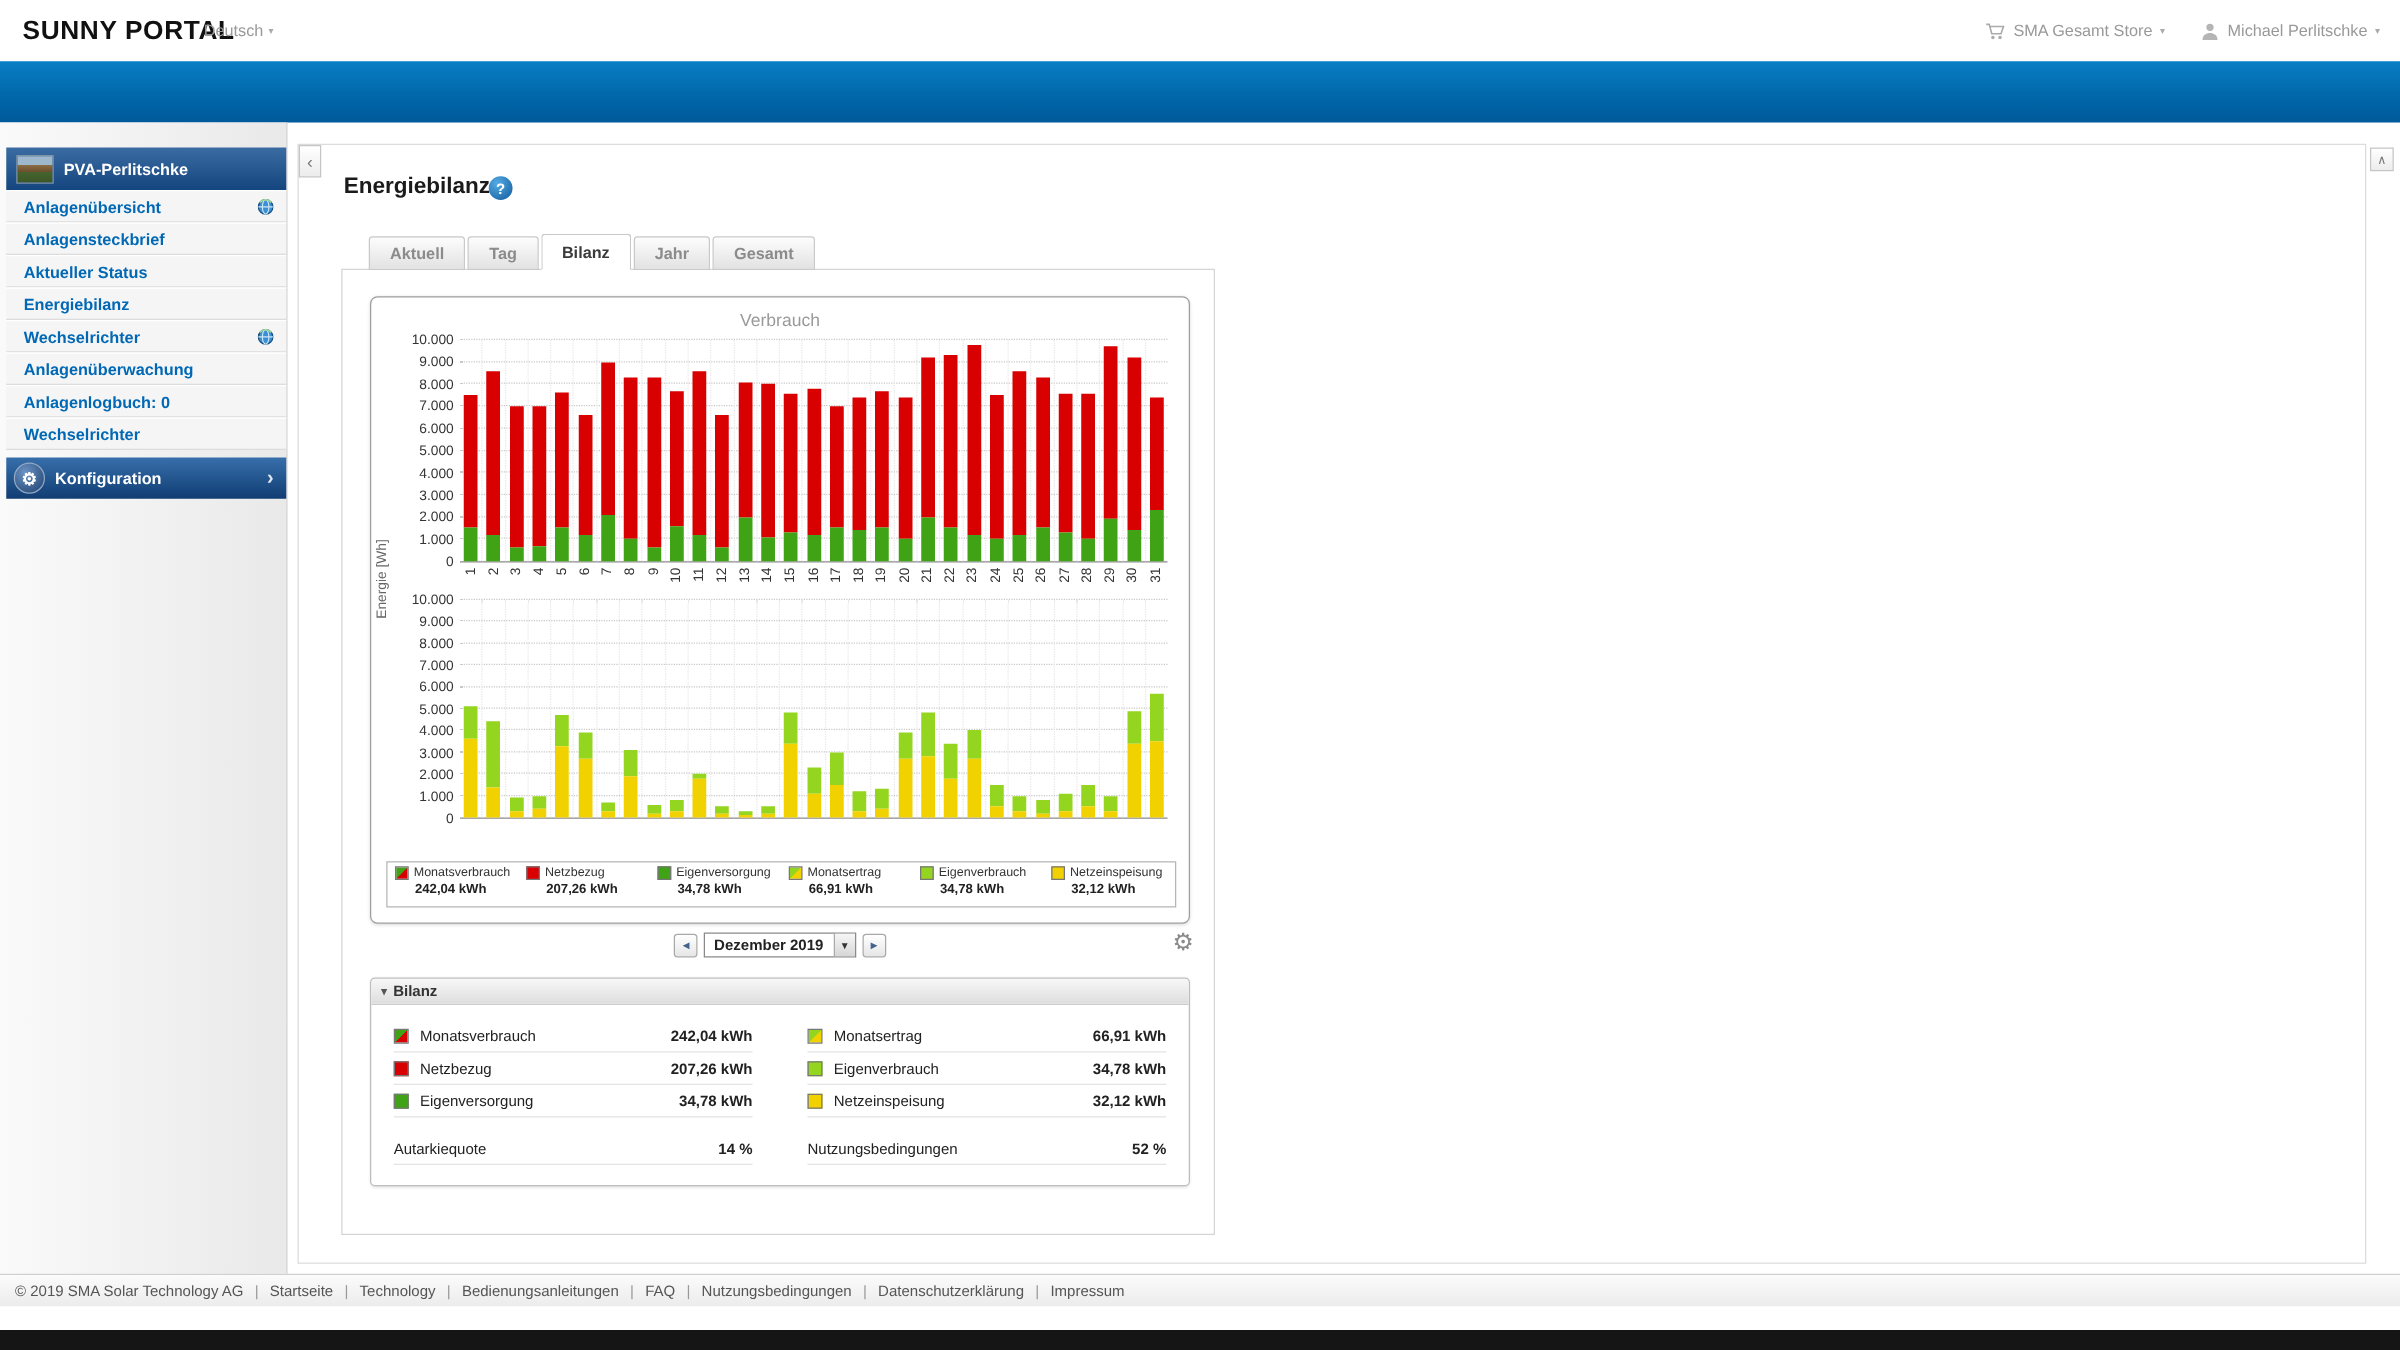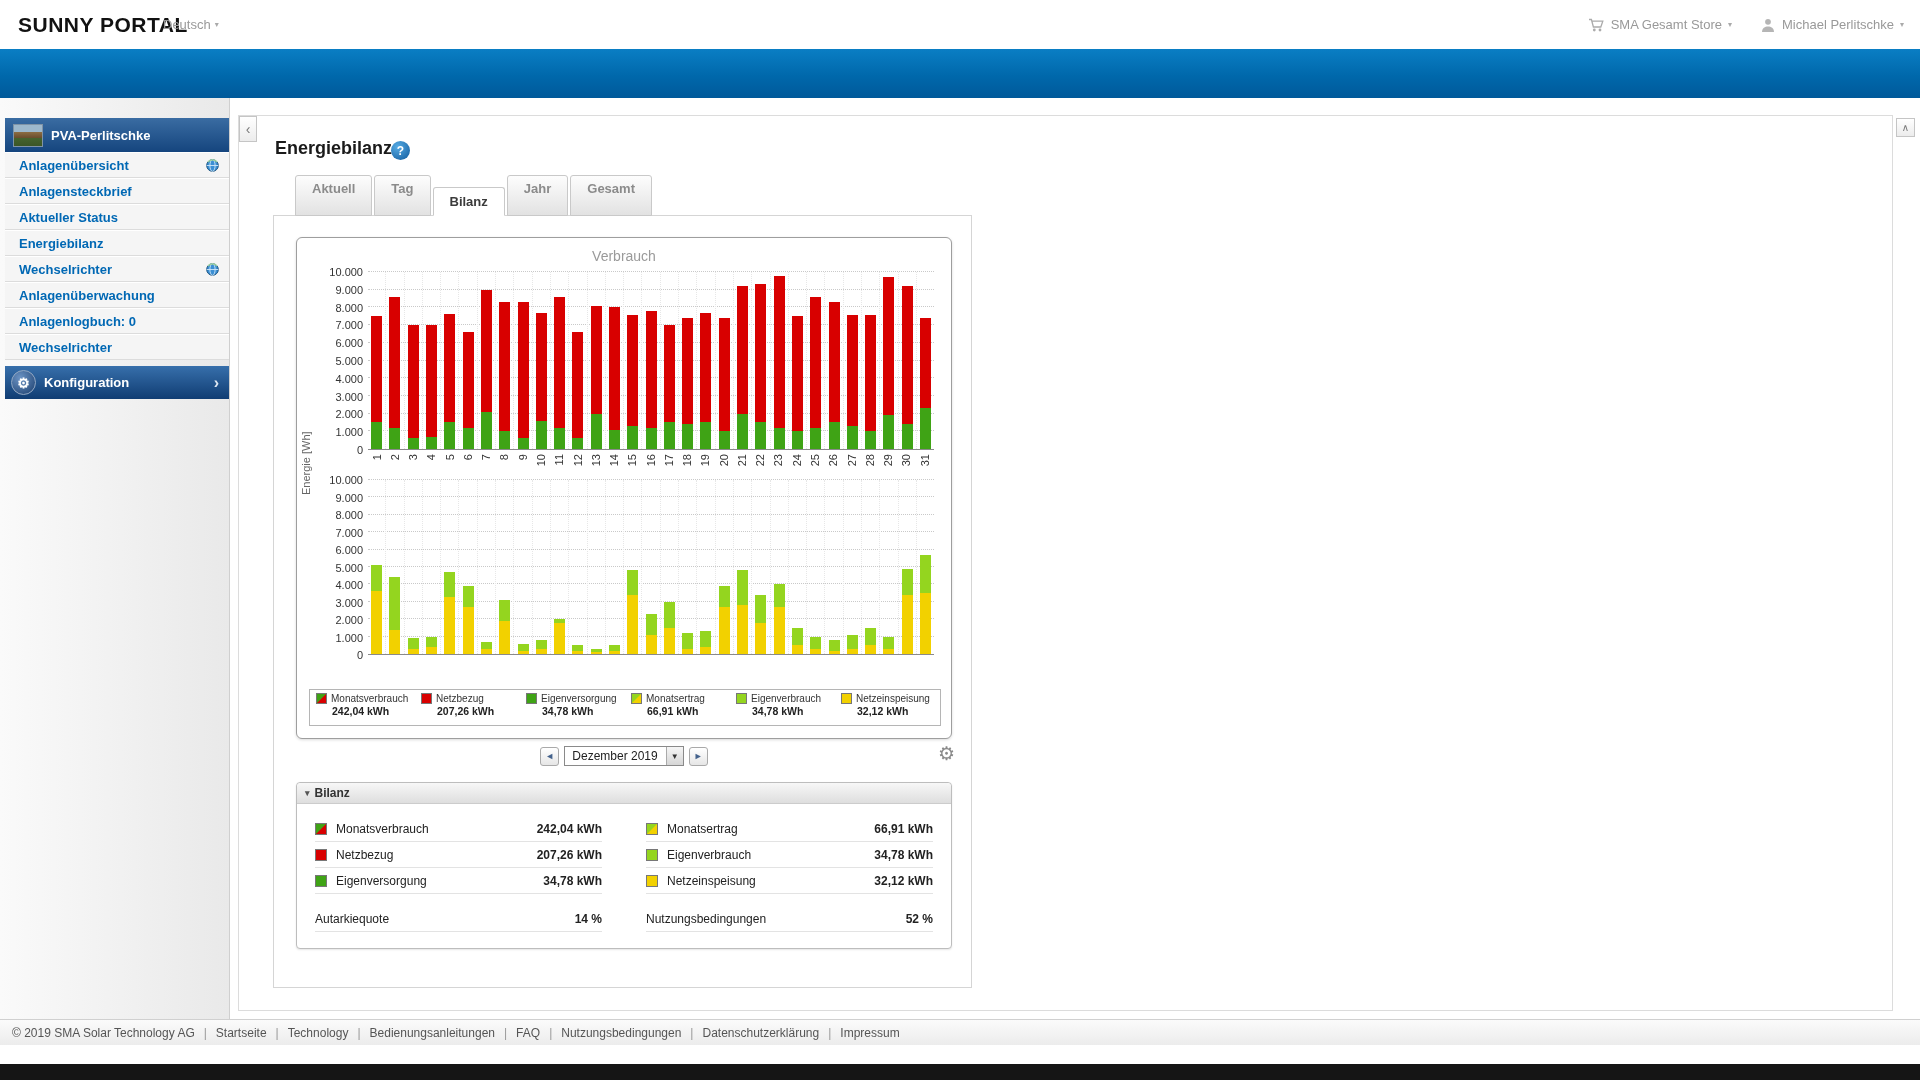--- a/index.html
+++ b/index.html
@@ -44,21 +44,21 @@
     background:linear-gradient(#fff,#ececec);color:#777;font-size:14px;line-height:24px;text-align:center;cursor:pointer;padding:0;}
   .scrolltop-btn{position:absolute;left:1896px;top:118px;width:19px;height:19px;z-index:4;border:1px solid #c5c5c5;
     background:linear-gradient(#fff,#ececec);color:#777;font-size:10px;text-align:center;cursor:pointer;padding:0;}
   .page-title{position:absolute;left:36px;top:22px;margin:0;font-size:18px;font-weight:bold;color:#1a1a1a;}
   .help-icon{position:absolute;left:152px;top:25px;width:19px;height:19px;border-radius:50%;
     background:radial-gradient(circle at 35% 30%,#55abe4,#10599c);color:#fff;font-weight:bold;font-size:12px;
     display:flex;align-items:center;justify-content:center;cursor:pointer;}
 
   
   .tabs{position:absolute;left:56px;top:71px;height:29px;display:flex;align-items:flex-end;gap:2px;z-index:3;}
-  .tab{height:41px;padding:0 16px;line-height:26px;font-size:13px;font-weight:bold;color:#8b8b8b;
+  .tab{height:27px;padding:0 16px;line-height:26px;font-size:13px;font-weight:bold;color:#8b8b8b;
     background:linear-gradient(#fdfdfd,#e2e2e2);border:1px solid #c9c9c9;border-radius:3px 3px 0 0;cursor:pointer;}
   .tab.active{height:29px;line-height:28px;background:#fff;color:#3b3b3b;border-bottom:1px solid #fff;}
 
   .content-pane{position:absolute;left:34px;top:99px;width:699px;height:773px;border:1px solid #d5d5d5;background:#fff;}
 
   
   .chart-panel{position:absolute;left:22px;top:21px;width:656px;height:502px;border:1px solid #9e9e9e;border-radius:6px;
     background:#fff;box-shadow:0 1px 3px rgba(0,0,0,.15);}
   .chart-title{position:absolute;left:0;width:100%;text-align:center;font-size:14px;color:#9a9a9a;}
   .ct-top{top:10px;} .ct-bottom{top:424px;}
@@ -90,21 +90,21 @@
   .sw-lightgreen{background:#94d51f;}
   .sw-yellow{background:#f2d100;}
   .sw-red-green{background:linear-gradient(135deg,#3fa315 49%,#d80000 51%);}
   .sw-yellow-green{background:linear-gradient(135deg,#94d51f 49%,#f2d100 51%);}
 
   
   .date-nav{position:absolute;left:22px;top:529px;width:656px;height:22px;display:flex;justify-content:center;align-items:center;gap:5px;}
   .nav-btn{width:19px;height:19px;border:1px solid #a9a9a9;border-radius:3px;background:linear-gradient(#fff,#e6e6e6);
     font-size:9px;color:#44628c;display:flex;align-items:center;justify-content:center;cursor:pointer;padding:0;}
   .select{height:20px;border:1px solid #8a8a8a;background:#fff;display:inline-flex;align-items:center;
-    font-size:12px;color:#222;padding-left:7px;cursor:pointer;}
+    font-size:12px;color:#222;padding-left:7px;cursor:pointer;font-weight:bold;}
   .select-arrow{width:17px;height:100%;margin-left:8px;border-left:1px solid #aaa;
     background:linear-gradient(#f6f6f6,#d6d6d6);display:flex;align-items:center;justify-content:center;font-size:8px;color:#333;}
   .settings-gear{position:absolute;left:664px;top:526px;font-size:19px;color:#8a8a8a;cursor:pointer;}
 
   
   .bilanz{position:absolute;left:22px;top:566px;width:656px;border:1px solid #bdbdbd;border-radius:4px;background:#fff;
     box-shadow:0 1px 2px rgba(0,0,0,.10);}
   .bilanz-header{height:21px;background:linear-gradient(#f7f7f7,#dedede);border-bottom:1px solid #ccc;
     display:flex;align-items:center;gap:5px;padding:0 8px;font-size:12px;font-weight:bold;color:#333;
     border-radius:4px 4px 0 0;cursor:pointer;}

